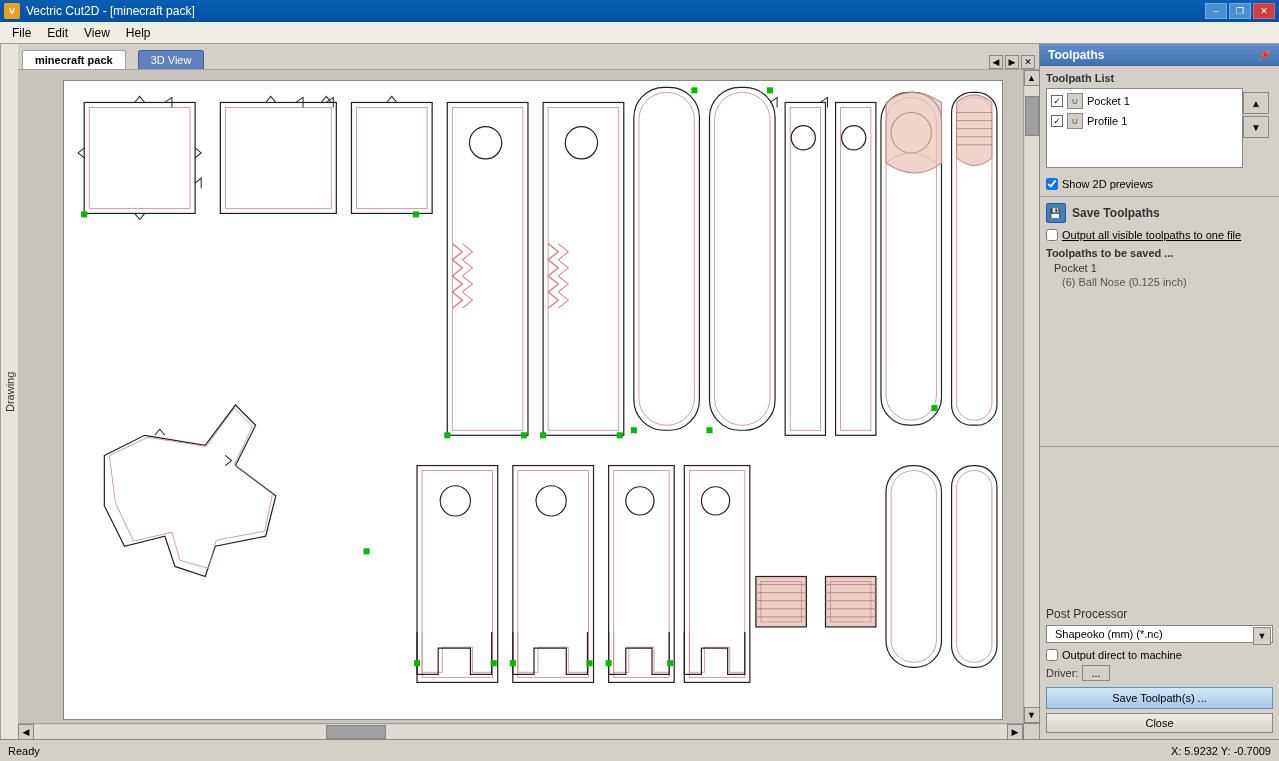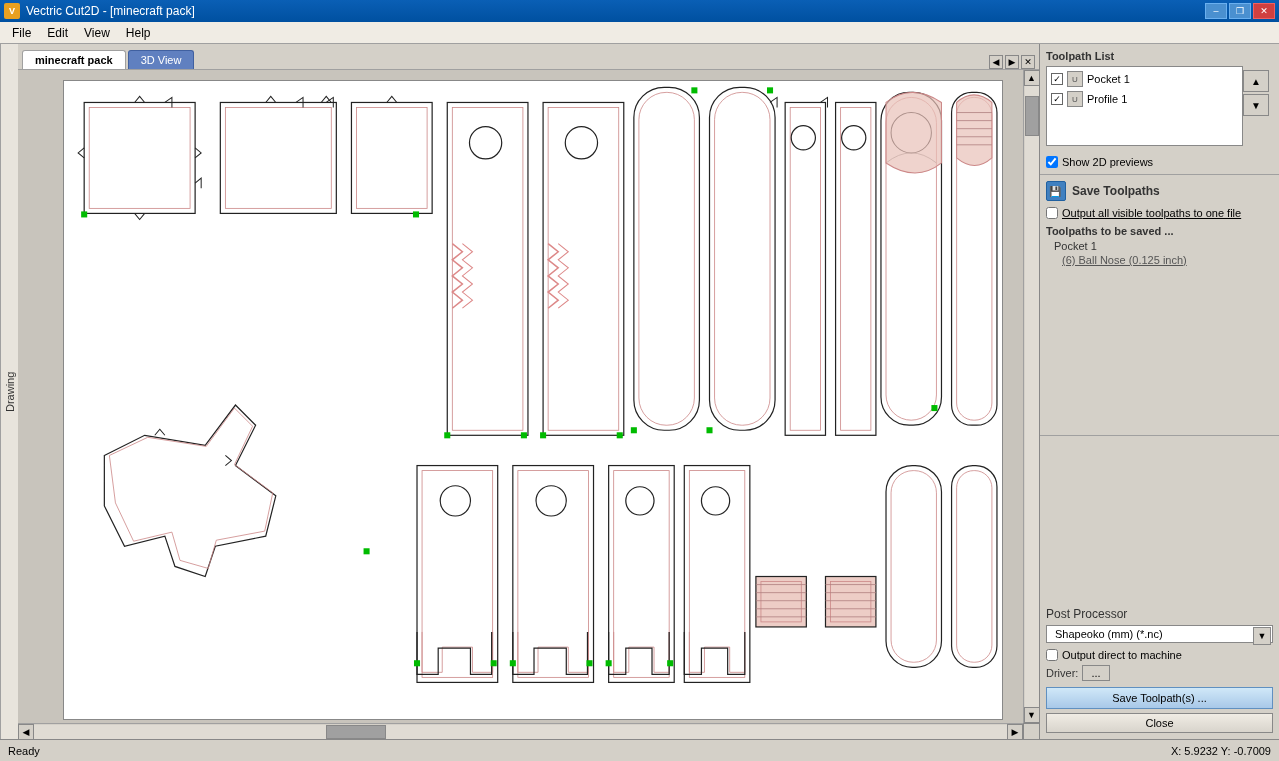--- a/index.html
+++ b/index.html
@@ -66,21 +66,21 @@
       background: #c8c4bc;
     }
 
     
     #tab-bar {
       background: #d4d0c8;
       height: 26px;
       display: flex;
       align-items: flex-end;
       padding: 0 4px;
-      gap: 2px;
+      gap: 12px;
       border-bottom: 1px solid #a0a0a0;
     }
     .tab {
       padding: 3px 12px;
       background: #f0ece4;
       border: 1px solid #a0a0a0;
       border-bottom: none;
       cursor: pointer;
       font-size: 11px;
       border-radius: 3px 3px 0 0;
@@ -235,21 +235,21 @@
     .checkbox-row input { width: 12px; height: 12px; }
     .checkbox-row label { font-size: 11px; }
 
     .toolpaths-to-save {
       font-size: 11px;
       font-weight: bold;
       margin: 4px 0 2px 0;
       color: #333;
     }
     .save-item { font-size: 11px; padding: 1px 8px; color: #333; }
-    .save-sub-item { font-size: 11px; padding: 1px 16px; color: #555; text-decoration: underline; }
+    .save-sub-item { font-size: 11px; padding: 1px 16px; color: #555; }
 
     #post-processor-section {
       padding: 6px;
       background: #d4d0c8;
       margin-top: auto;
     }
     .post-proc-label { font-size: 12px; font-weight: normal; margin-bottom: 4px; color: #333; }
     .pp-select-row { margin-bottom: 4px; }
     .pp-select {
       width: 100%;
@@ -541,20 +541,24 @@
         <div class="scroll-track-h">
           <div class="scroll-thumb-h"></div>
         </div>
         <div class="scroll-btn">▶</div>
       </div>
       <div class="scroll-corner"></div>
     </div>
   </div>
 
   <div id="right-panel">
+    <div id="right-panel-header">
+      <span>Toolpaths</span>
+      <span class="panel-pin">📌</span>
+    </div>
 
     <div id="toolpath-list-section">
       <div class="section-header">Toolpath List</div>
       <div class="toolpath-list-row">
         <div id="toolpath-list-box" style="flex:1;">
           <div class="toolpath-item">
             <div class="tp-checkbox">✓</div>
             <div class="tp-icon">U</div>
             <span class="tp-label">Pocket 1</span>
           </div>

